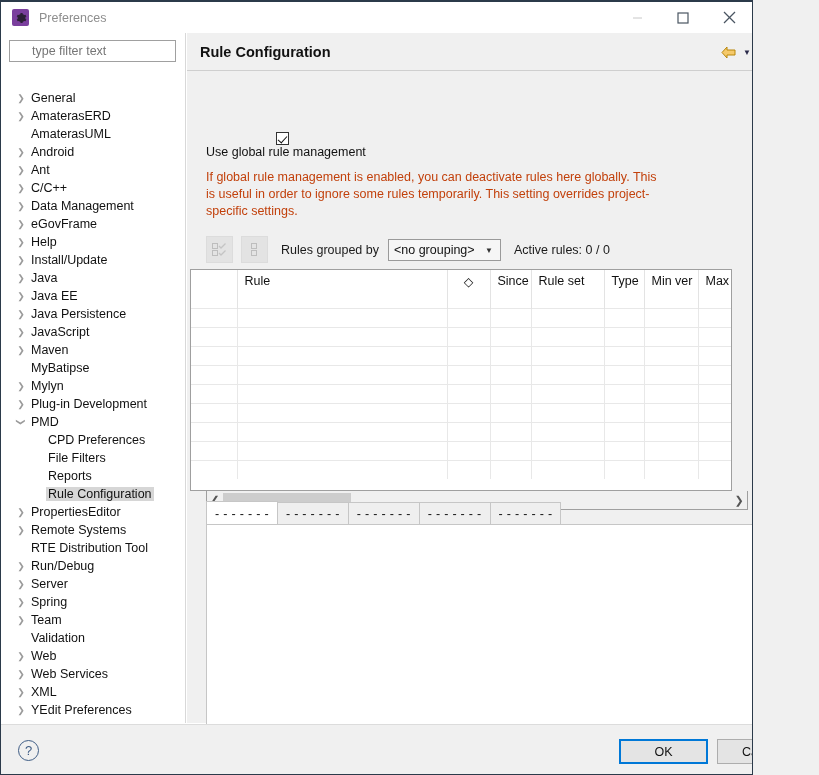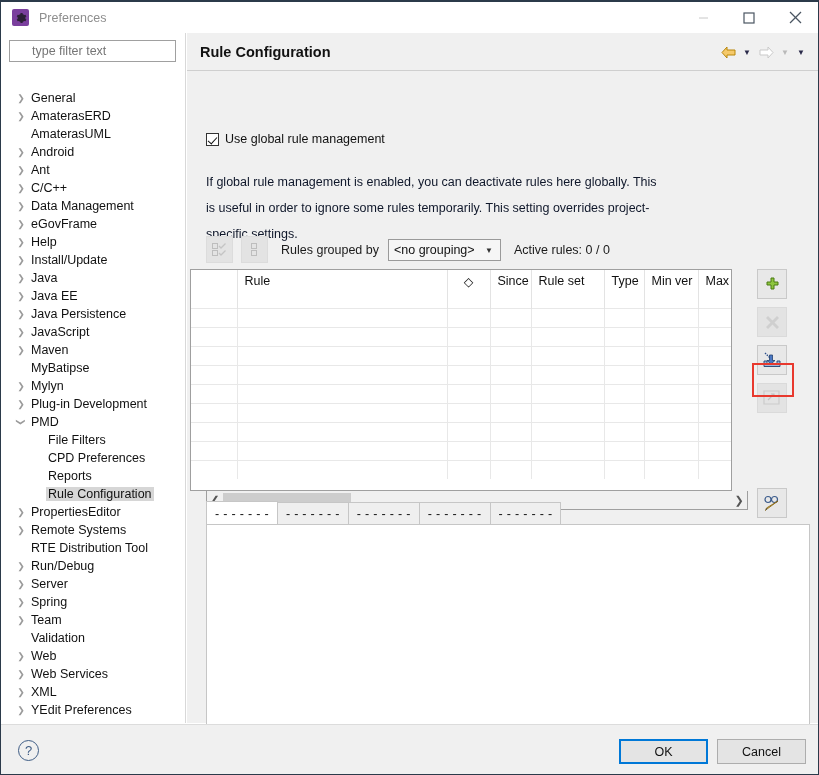--- a/index.html
+++ b/index.html
@@ -7,21 +7,21 @@
     margin: 0; padding: 0;
     width: 819px; height: 775px;
     background: #f0f0f0;
     font-family: "Liberation Sans", sans-serif;
     font-size: 12.5px;
     color: #1a1a1a;
     overflow: hidden;
   }
   #window {
     position: relative;
-    width: 819px; height: 775px;
+    width: 753px; height: 775px;
     background: #ffffff;
     border: 1px solid #2b3a4a;
     border-top-width: 2px;
     overflow: hidden;
   }
 
   
   #titlebar {
     position: absolute; left: 0; top: 0;
     width: 100%; height: 31px;
@@ -109,21 +109,21 @@
     position: absolute; right: 10px; top: 0; height: 38px;
     display: flex; align-items: center; gap: 0px;
   }
   .nav-arrow { width: 22px; height: 20px; display:flex; align-items:center; justify-content:center; }
   .nav-caret { width: 16px; height: 20px; display:flex; align-items:center; justify-content:center; font-size: 8px; color:#2a2a4a; }
 
   #body-area { position: relative; padding: 0 0 0 0; }
 
   #global-check-row {
     position: absolute; left: 19px; top: 61px;
-    display: flex; align-items: center;
+    display: flex; align-items: center; flex-direction: column;
   }
   .chkbox {
     width: 13px; height: 13px;
     border: 1px solid #333;
     background: #fff;
     position: relative;
     margin-right: 6px;
   }
   .chkbox.checked::after {
     content: "";
@@ -132,22 +132,22 @@
     border: solid #111;
     border-width: 0 1.6px 1.6px 0;
     transform: rotate(42deg);
   }
   #global-check-label { font-size: 12.5px; color: #111; }
 
   #desc {
     position: absolute; left: 19px; top: 98px;
     width: 460px;
     font-size: 12.5px;
-    line-height: 26px;
-    color: #0f172a;
+    line-height: 17px;
+    color: #c2410c;
   }
 
   
   #group-row {
     position: absolute; left: 19px; top: 165px;
     display: flex; align-items: center;
   }
   .sq-btn {
     width: 27px; height: 27px;
     background: #e3e3e3;
@@ -430,24 +430,24 @@
         </div>
         <div class="tnode lvl0">
           <span class="arrow">❯</span>
           <span class="tlabel">Plug-in Development</span>
         </div>
         <div class="tnode lvl0">
           <span class="arrow" style="transform: rotate(90deg);">❯</span>
           <span class="tlabel">PMD</span>
         </div>
         <div class="tnode lvl1">
+          <span class="tlabel">CPD Preferences</span>
+        </div>
+        <div class="tnode lvl1">
           <span class="tlabel">File Filters</span>
-        </div>
-        <div class="tnode lvl1">
-          <span class="tlabel">CPD Preferences</span>
         </div>
         <div class="tnode lvl1">
           <span class="tlabel">Reports</span>
         </div>
         <div class="tnode lvl1 selected">
           <span class="tlabel">Rule Configuration</span>
         </div>
         <div class="tnode lvl0">
           <span class="arrow">❯</span>
           <span class="tlabel">PropertiesEditor</span>

